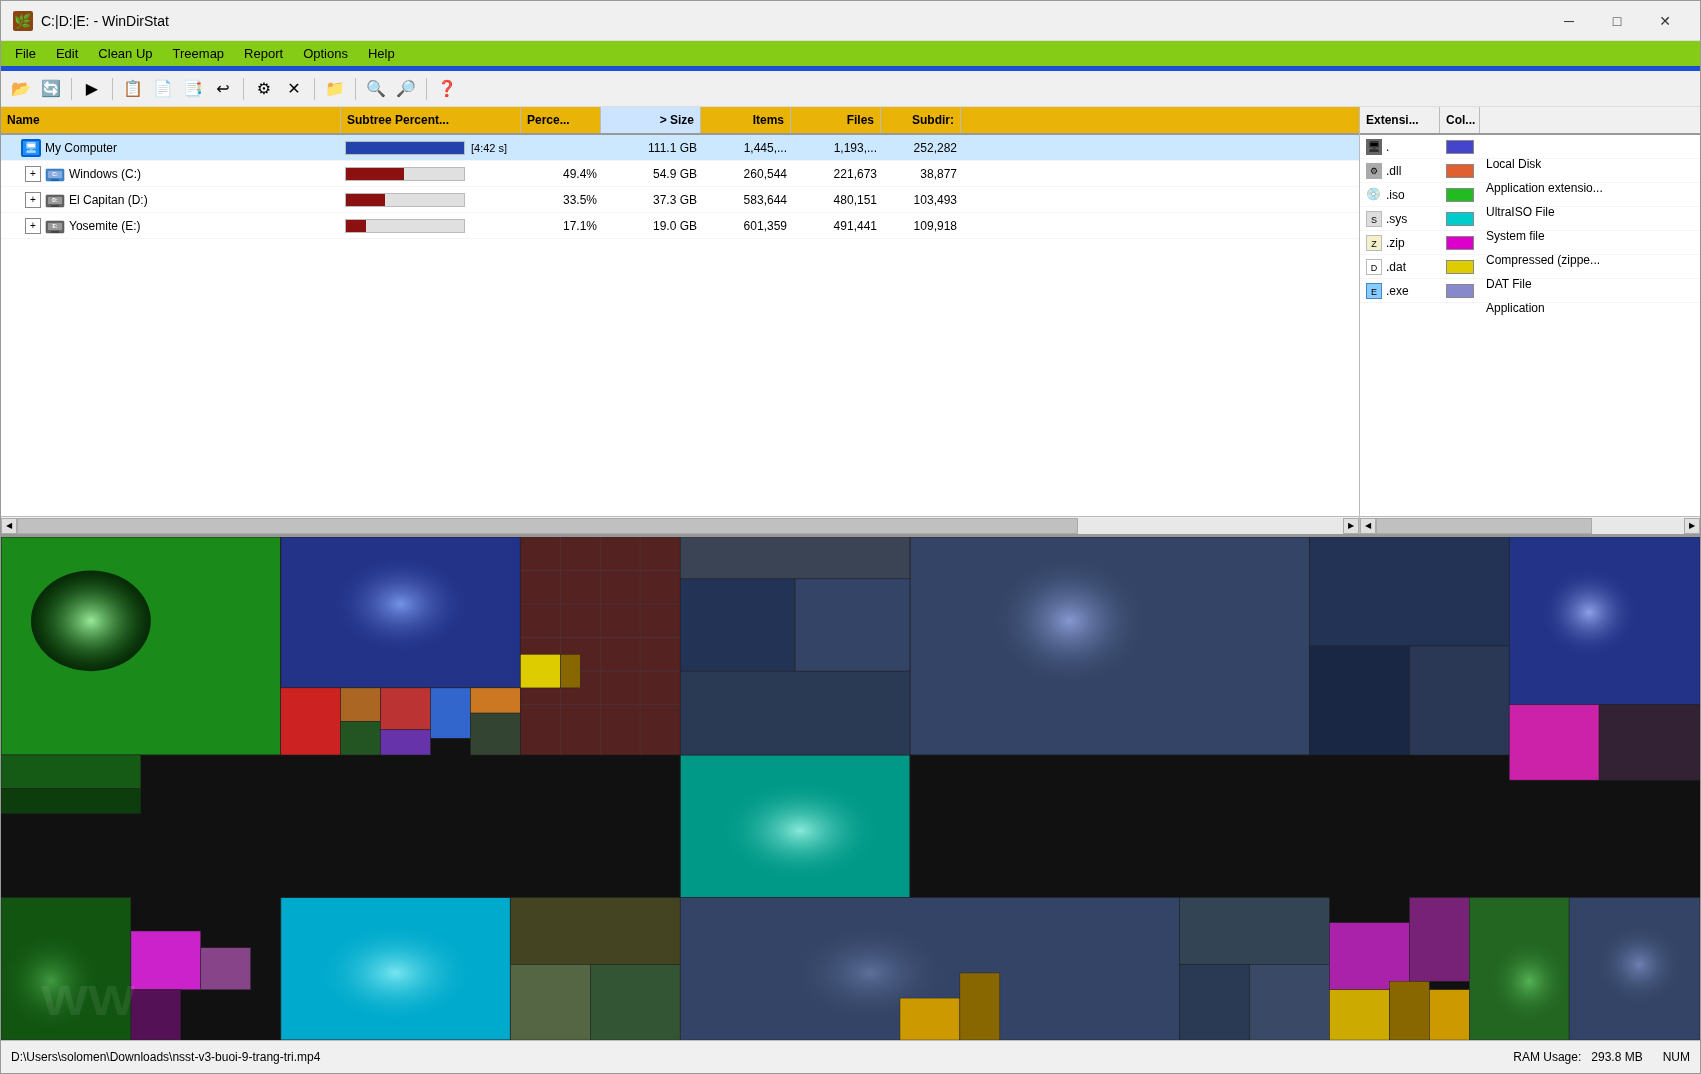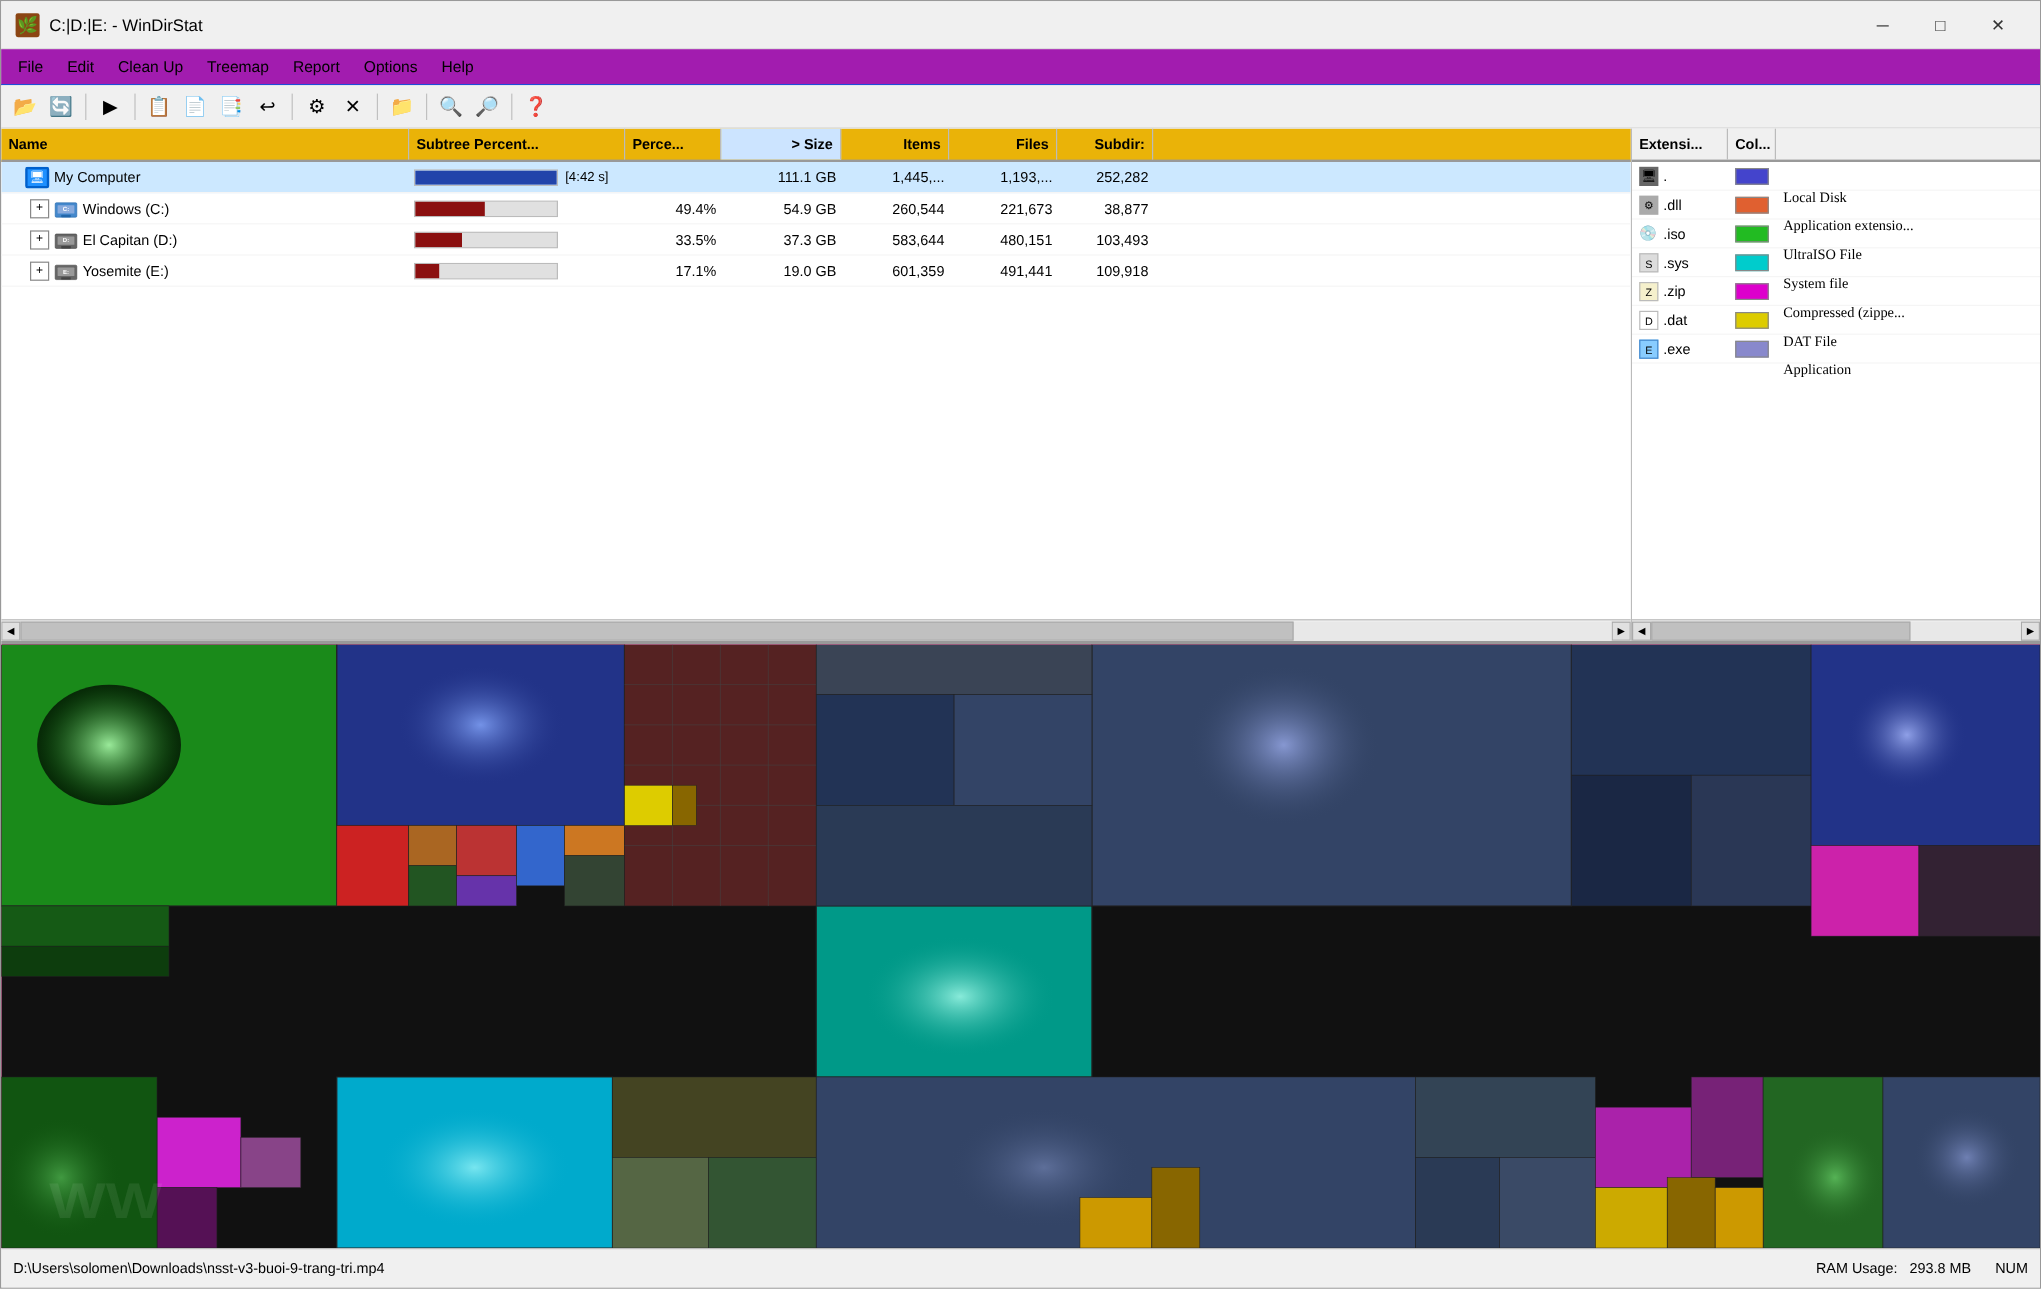--- a/index.html
+++ b/index.html
@@ -57,26 +57,26 @@
       background: transparent;
       cursor: pointer;
       font-size: 14px;
       display: flex;
       align-items: center;
       justify-content: center;
       color: #333;
     }
     
     .menu-bar {
-      background: #a21caf;
+      background: #84cc16;
       height: 30px;
       display: flex;
       align-items: center;
       padding: 0 4px;
-      border-bottom: 1px solid #1d4ed8;
+      border-bottom: 5px solid #1d4ed8;
       flex-shrink: 0;
     }
     .menu-item {
       padding: 4px 10px;
       cursor: pointer;
       color: #000;
       font-size: 13px;
     }
     
     .toolbar {
@@ -286,21 +286,21 @@
       border-bottom: 1px solid #f5f5f5;
     }
     .ext-cell {
       display: flex;
       align-items: center;
       padding: 0 6px;
       font-size: 12px;
     }
     .ext-cell.ext-col-ext { width: 80px; }
     .ext-cell.ext-col-color { width: 40px; }
-    .ext-cell.ext-col-desc { flex: 1; font-family: Liberation Serif, serif; }
+    .ext-cell.ext-col-desc { flex: 1; }
     .color-box {
       width: 28px;
       height: 14px;
       border: 1px solid #888;
     }
     .ext-scroll {
       height: 18px;
       background: #f0f0f0;
       border-top: 1px solid #bbb;
       display: flex;

